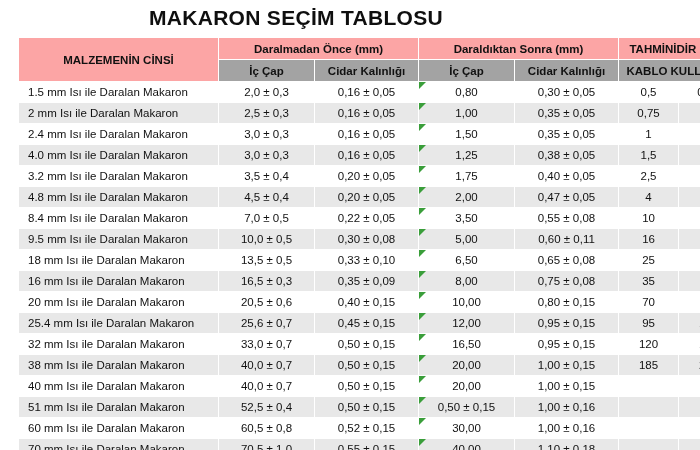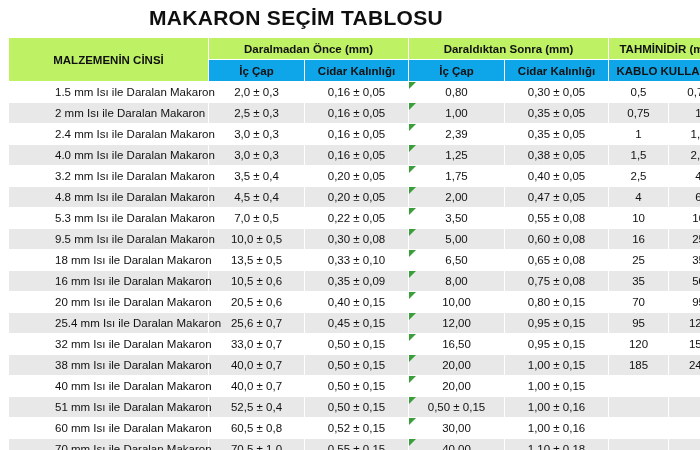--- a/index.html
+++ b/index.html
@@ -11,21 +11,21 @@
     height: 450px;
     background: #ffffff;
     font-family: "Liberation Sans", sans-serif;
     overflow: hidden;
   }
   .page {
     width: 592px;
     height: 450px;
     position: relative;
     box-sizing: border-box;
-    padding: 0 8px;
+    padding: 0 18px;
   }
   .title {
     text-align: center;
     font-size: 21px;
     font-weight: bold;
     color: #0f0f0f;
     letter-spacing: 0.3px;
     padding: 6px 0 7px 0;
     line-height: 24px;
   }
@@ -35,30 +35,30 @@
     table-layout: fixed;
     font-size: 11.5px;
     color: #111;
   }
   table.tbl td, table.tbl th {
     border: 1px solid #ffffff;
     padding: 0;
     margin: 0;
   }
   .hdr-row td {
-    background: #bef264;
+    background: #fca5a5;
     font-weight: bold;
     text-align: center;
     font-size: 11.5px;
     height: 21px;
     vertical-align: middle;
     color: #111;
   }
   .hdr-row.second td {
-    background: #0ea5e9;
+    background: #a3a3a3;
   }
   .mat-head {
     text-align: center !important;
     font-weight: bold;
   }
   .row-even td {
     background: #ffffff;
   }
   .row-odd td {
     background: #e8e8e8;
@@ -78,21 +78,20 @@
   .cellwrap {
     position: relative;
     width: 100%;
     height: 100%;
     display: flex;
     align-items: center;
     justify-content: center;
   }
   .cellwrap.left {
     justify-content: flex-start;
-    margin-left: 37px;
   }
   
   .mark {
     position: absolute;
     left: 0;
     top: 0;
     width: 0;
     height: 0;
     border-left: 7px solid #3a9e3a;
     border-bottom: 7px solid transparent;
@@ -226,21 +225,21 @@
             </div>
           </td>
           <td>
             <div class="cellwrap">
               <span>0,16 ± 0,05</span>
             </div>
           </td>
           <td>
             <div class="cellwrap">
               <span class="mark"></span>
-              <span>2,39</span>
+              <span>1,50</span>
             </div>
           </td>
           <td>
             <div class="cellwrap">
               <span>0,35 ± 0,05</span>
             </div>
           </td>
           <td>
             <div class="cellwrap">
               <span>1</span>
@@ -362,21 +361,21 @@
           </td>
           <td>
             <div class="cellwrap">
               <span>6</span>
             </div>
           </td>
         </tr>
         <tr class="data-row row-even">
           <td class="name">
             <div class="cellwrap left">
-              <span>5.3 mm Isı ile Daralan Makaron</span>
+              <span>8.4 mm Isı ile Daralan Makaron</span>
             </div>
           </td>
           <td>
             <div class="cellwrap">
               <span>7,0 ± 0,5</span>
             </div>
           </td>
           <td>
             <div class="cellwrap">
               <span>0,22 ± 0,05</span>
@@ -421,21 +420,21 @@
             </div>
           </td>
           <td>
             <div class="cellwrap">
               <span class="mark"></span>
               <span>5,00</span>
             </div>
           </td>
           <td>
             <div class="cellwrap">
-              <span>0,60 ± 0,08</span>
+              <span>0,60 ± 0,11</span>
             </div>
           </td>
           <td>
             <div class="cellwrap">
               <span>16</span>
             </div>
           </td>
           <td>
             <div class="cellwrap">
               <span>25</span>
@@ -481,21 +480,21 @@
           </td>
         </tr>
         <tr class="data-row row-odd">
           <td class="name">
             <div class="cellwrap left">
               <span>16 mm Isı ile Daralan Makaron</span>
             </div>
           </td>
           <td>
             <div class="cellwrap">
-              <span>10,5 ± 0,6</span>
+              <span>16,5 ± 0,3</span>
             </div>
           </td>
           <td>
             <div class="cellwrap">
               <span>0,35 ± 0,09</span>
             </div>
           </td>
           <td>
             <div class="cellwrap">
               <span class="mark"></span>

